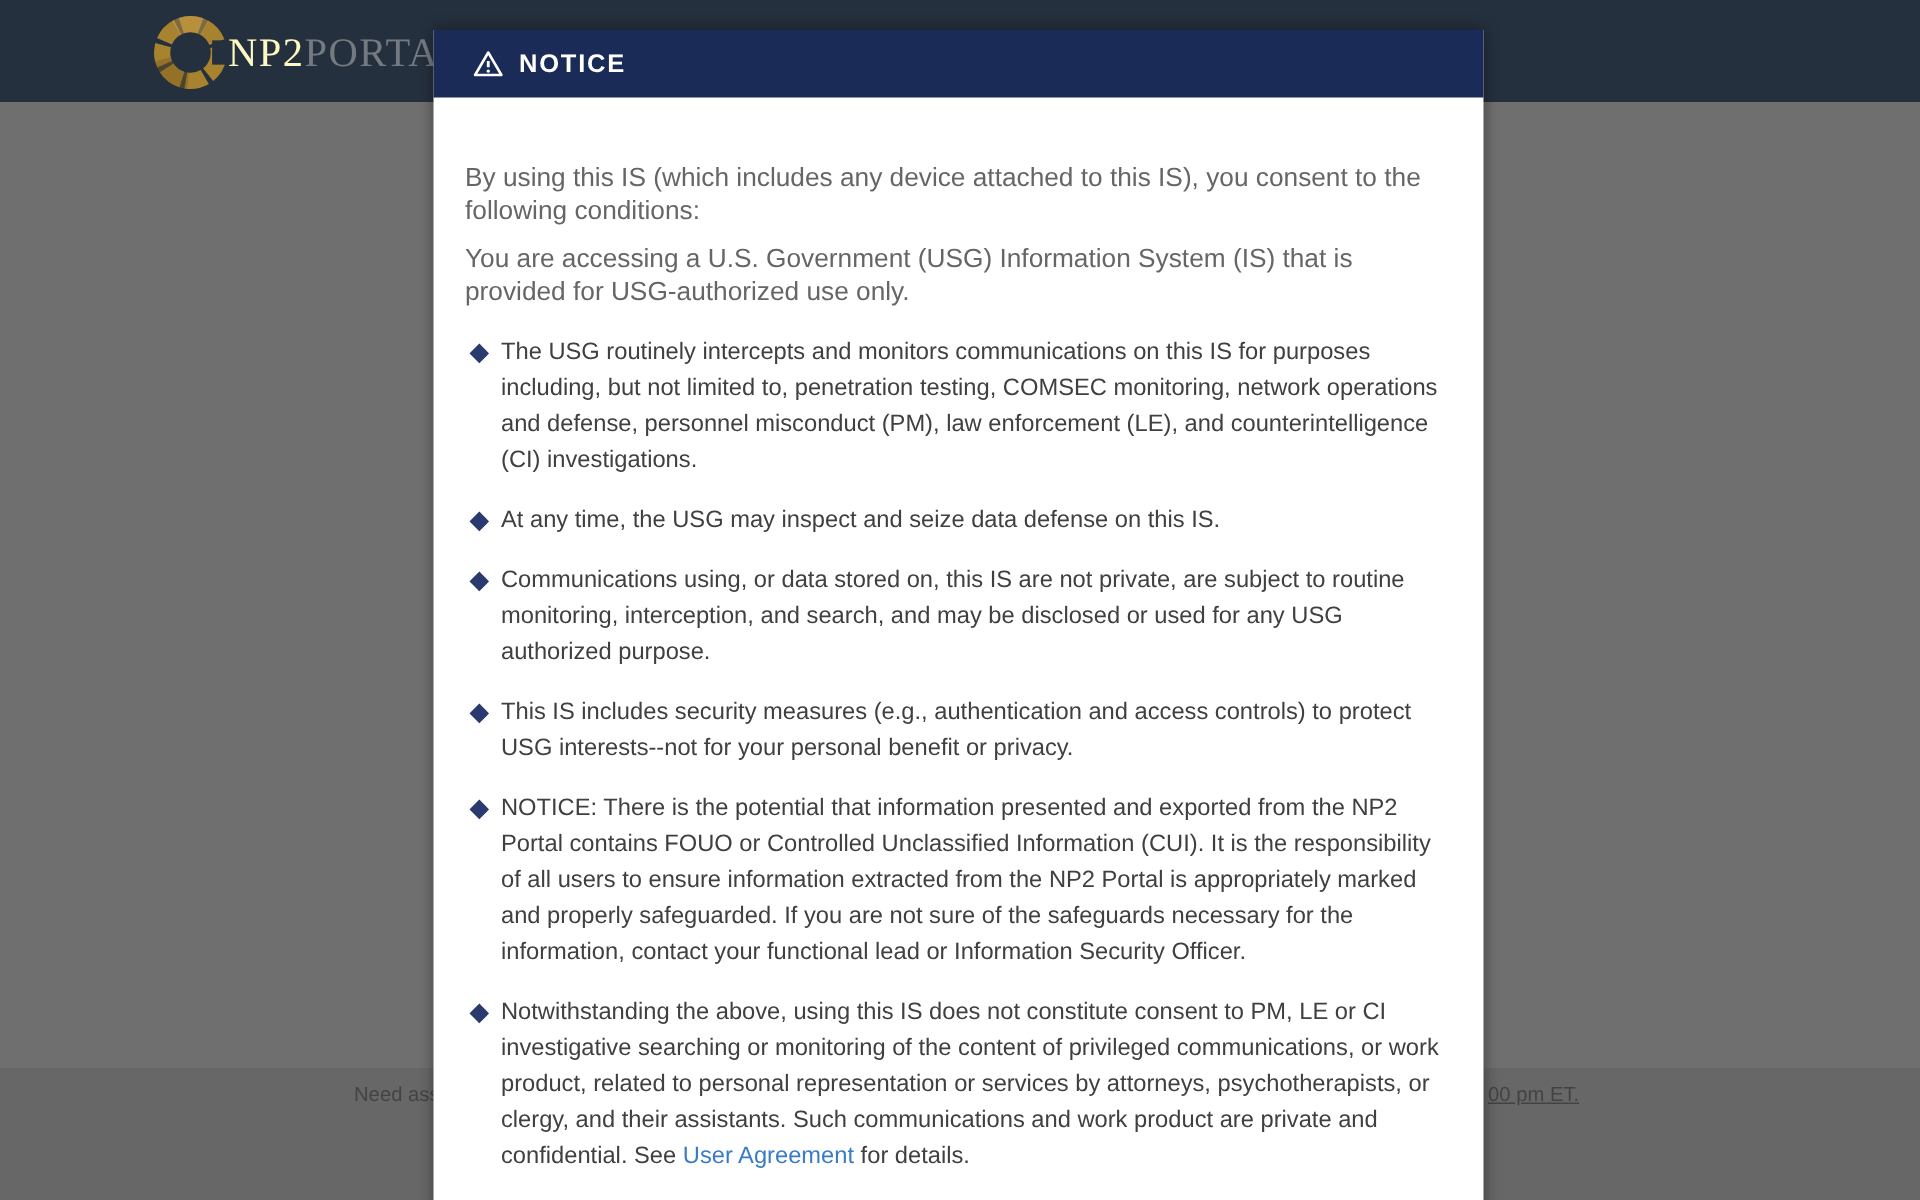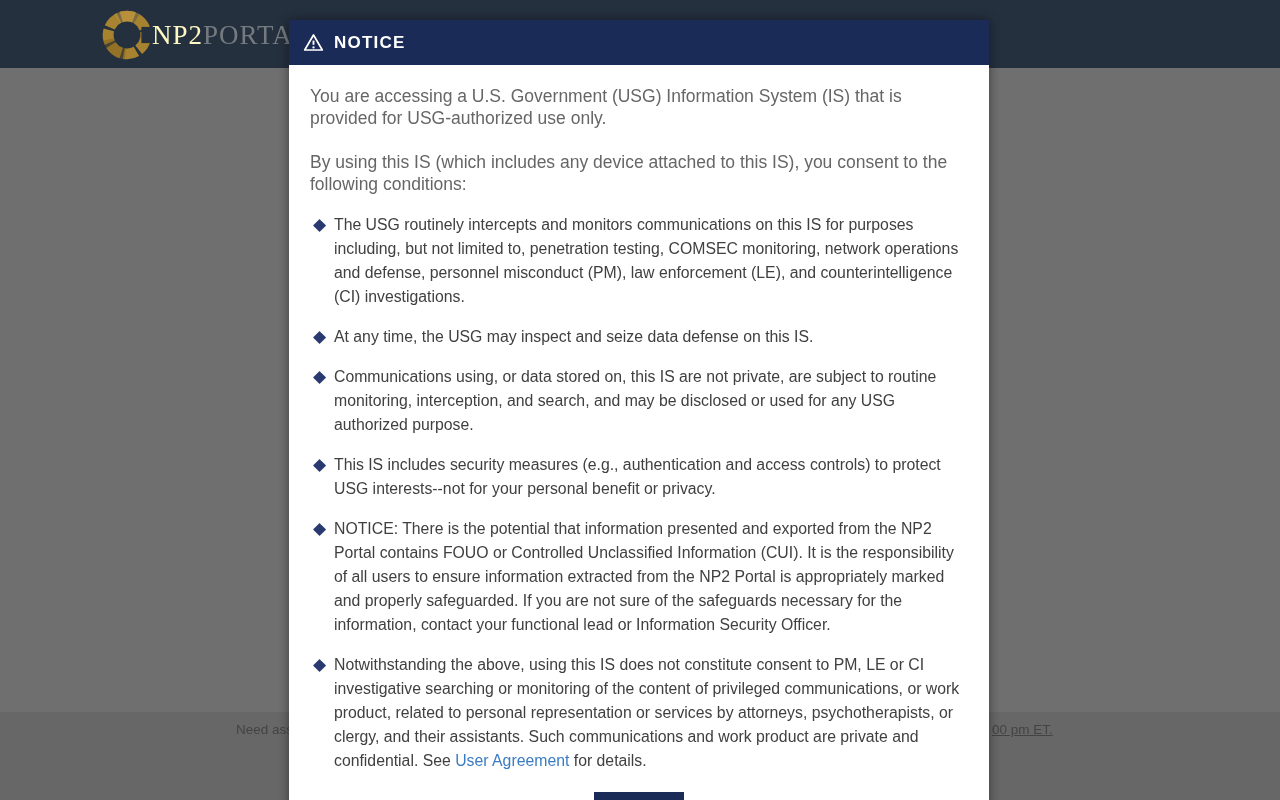--- a/index.html
+++ b/index.html
@@ -20,21 +20,21 @@
   .footer-frag { position:absolute; top:10px; font-size:13.5px; color:#9B9B9B; white-space:nowrap; }
   .footer-frag-left { left:236px; }
   .footer-frag-right { left:992px;text-decoration:underline; }
 
   
   .dim-overlay { position:absolute; top:68px; left:0; width:1280px; height:732px; background:rgba(0,0,0,0.565); z-index:5; }
 
   
   .modal { position:absolute; left:289px; top:20px; width:700px; height:820px; background:#ffffff; z-index:10;
            box-shadow:0 0 10px rgba(0,0,0,0.45); }
-  .modal-header { height:45px; background:#1B2B57; display:flex; align-items:center; padding:0 14px; }
+  .modal-header { height:45px; background:#1B2B57; display:flex; align-items:center; padding:0 26px; }
   .warning-icon { width:21px; height:19px; margin-right:10px; flex:0 0 auto; }
   .modal-title { color:#ffffff; font-size:17px; font-weight:600; letter-spacing:1.2px; }
 
   .modal-body { padding:20px 21px 0 21px; }
   .intro-p { color:#666666; font-size:17.5px; line-height:22px; margin-bottom:16px; max-width:660px; }
   .intro-p.second { margin-top:22px; margin-bottom:10px; }
 
   ul.notice-list { list-style:none; margin-top:18px; }
   ul.notice-list li { position:relative; padding-left:24px; color:#404040; font-size:15.8px; line-height:24px; margin-bottom:16px; }
   .diamond { position:absolute; left:3px; top:0px; color:#2A3A6E; font-size:17px; line-height:24px; }
@@ -74,22 +74,22 @@
     <div class="modal-header">
       <svg class="warning-icon" viewBox="0 0 21 19">
         <path d="M10.5 2 L19.3 17 H1.7 Z" fill="none" stroke="#ffffff" stroke-width="1.7" stroke-linejoin="round"></path>
         <line x1="10.5" y1="7.6" x2="10.5" y2="11.8" stroke="#ffffff" stroke-width="1.9"></line>
         <circle cx="10.5" cy="14.4" r="1.15" fill="#ffffff"></circle>
       </svg>
       <span class="modal-title">NOTICE</span>
     </div>
 
     <div class="modal-body">
+      <p class="intro-p second">By using this IS (which includes any device attached to this IS), you consent to the following conditions:</p>
       <p class="intro-p">You are accessing a U.S. Government (USG) Information System (IS) that is provided for USG-authorized use only.</p>
-      <p class="intro-p second">By using this IS (which includes any device attached to this IS), you consent to the following conditions:</p>
 
       <ul class="notice-list">
         <li>
           <span class="diamond">◆</span>
           <span>The USG routinely intercepts and monitors communications on this IS for purposes including, but not limited to, penetration testing, COMSEC monitoring, network operations and defense, personnel misconduct (PM), law enforcement (LE), and counterintelligence (CI) investigations.</span>
         </li>
         <li>
           <span class="diamond">◆</span>
           <span>At any time, the USG may inspect and seize data defense on this IS.</span>
         </li>

